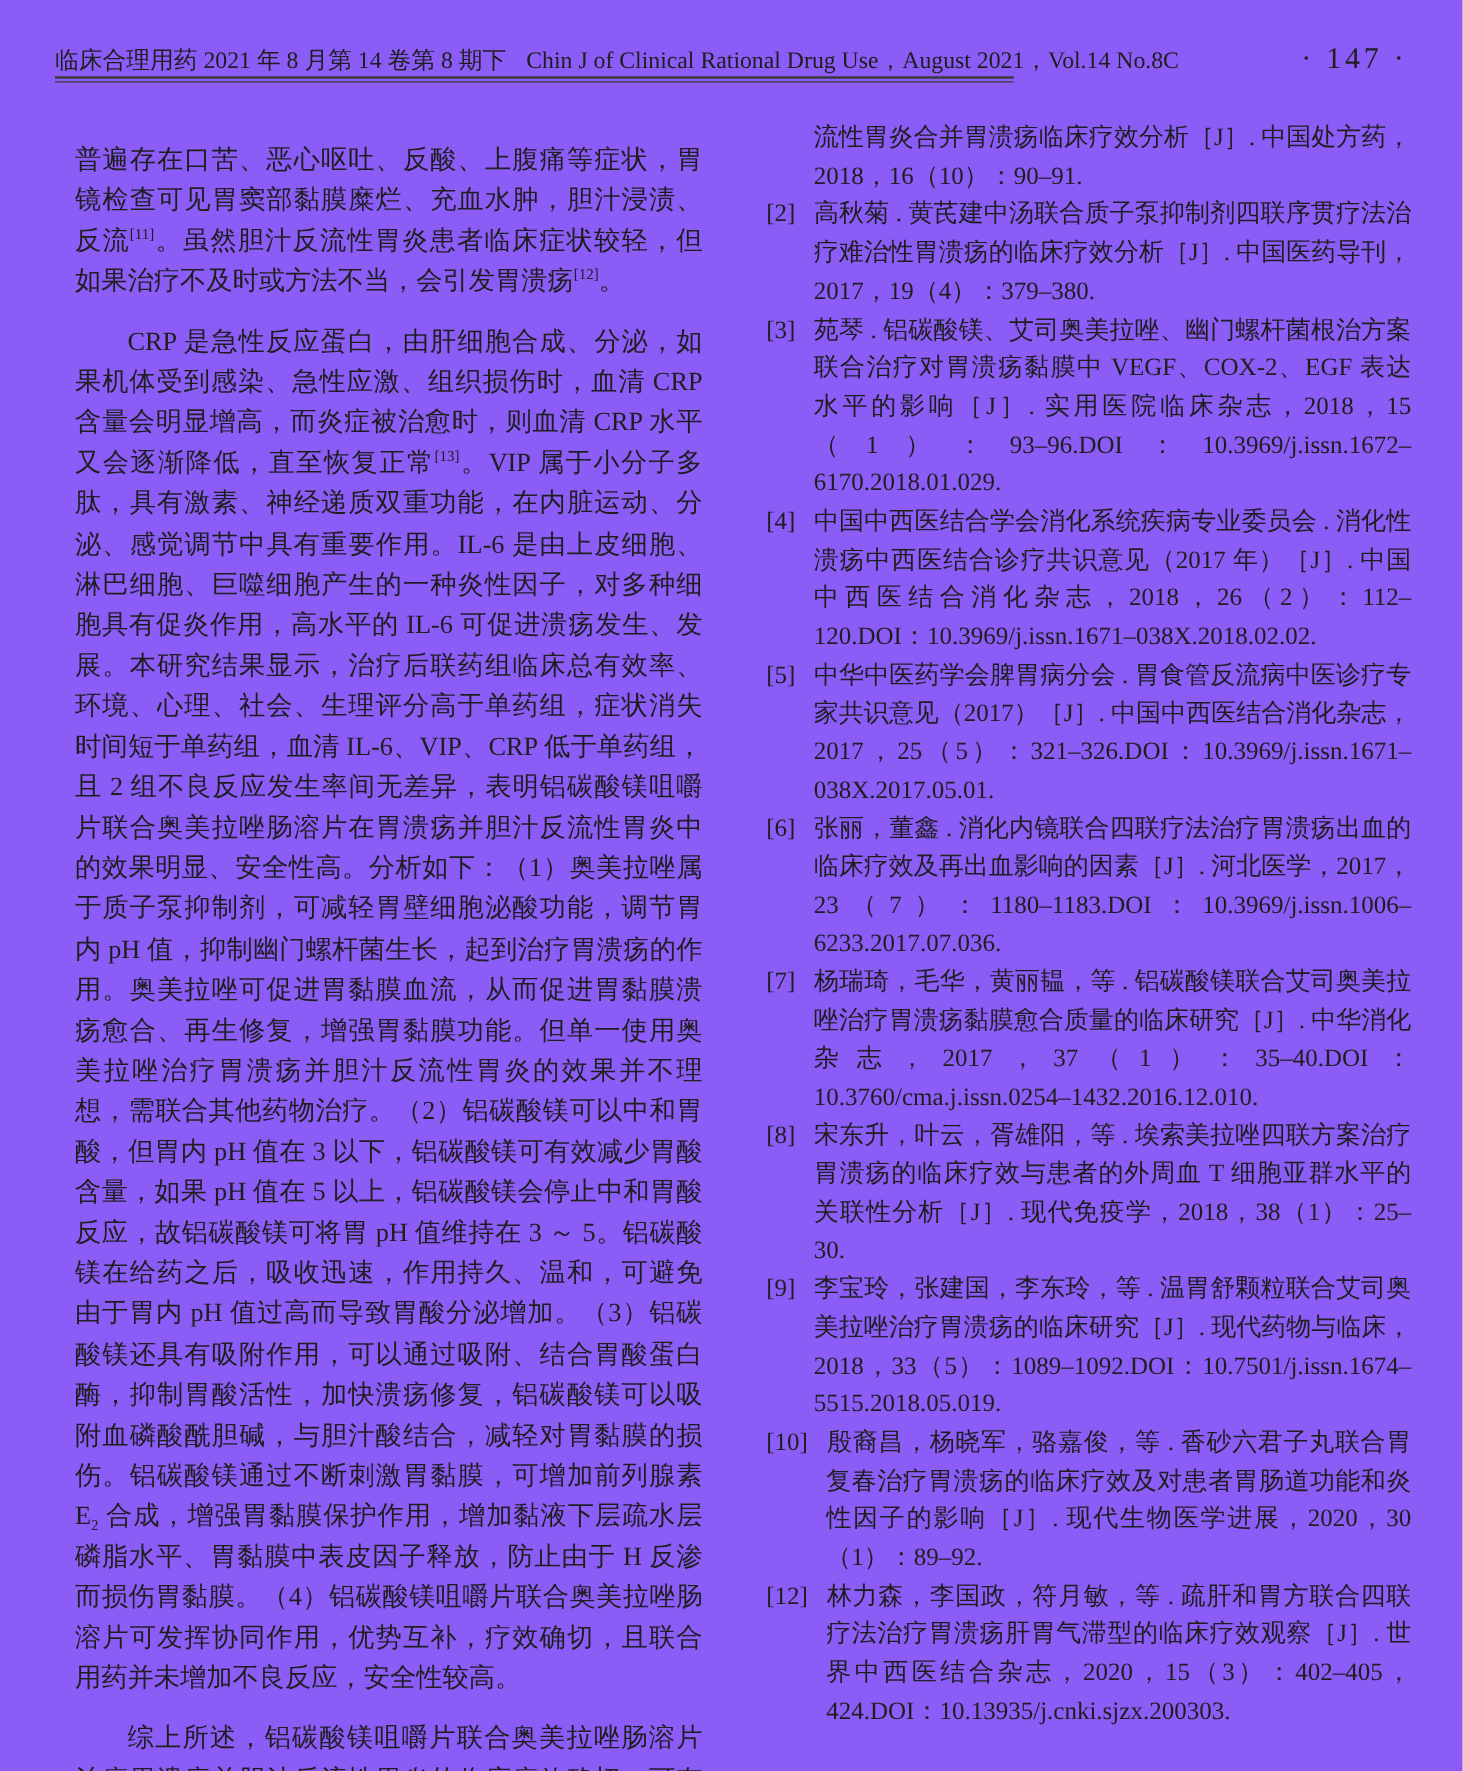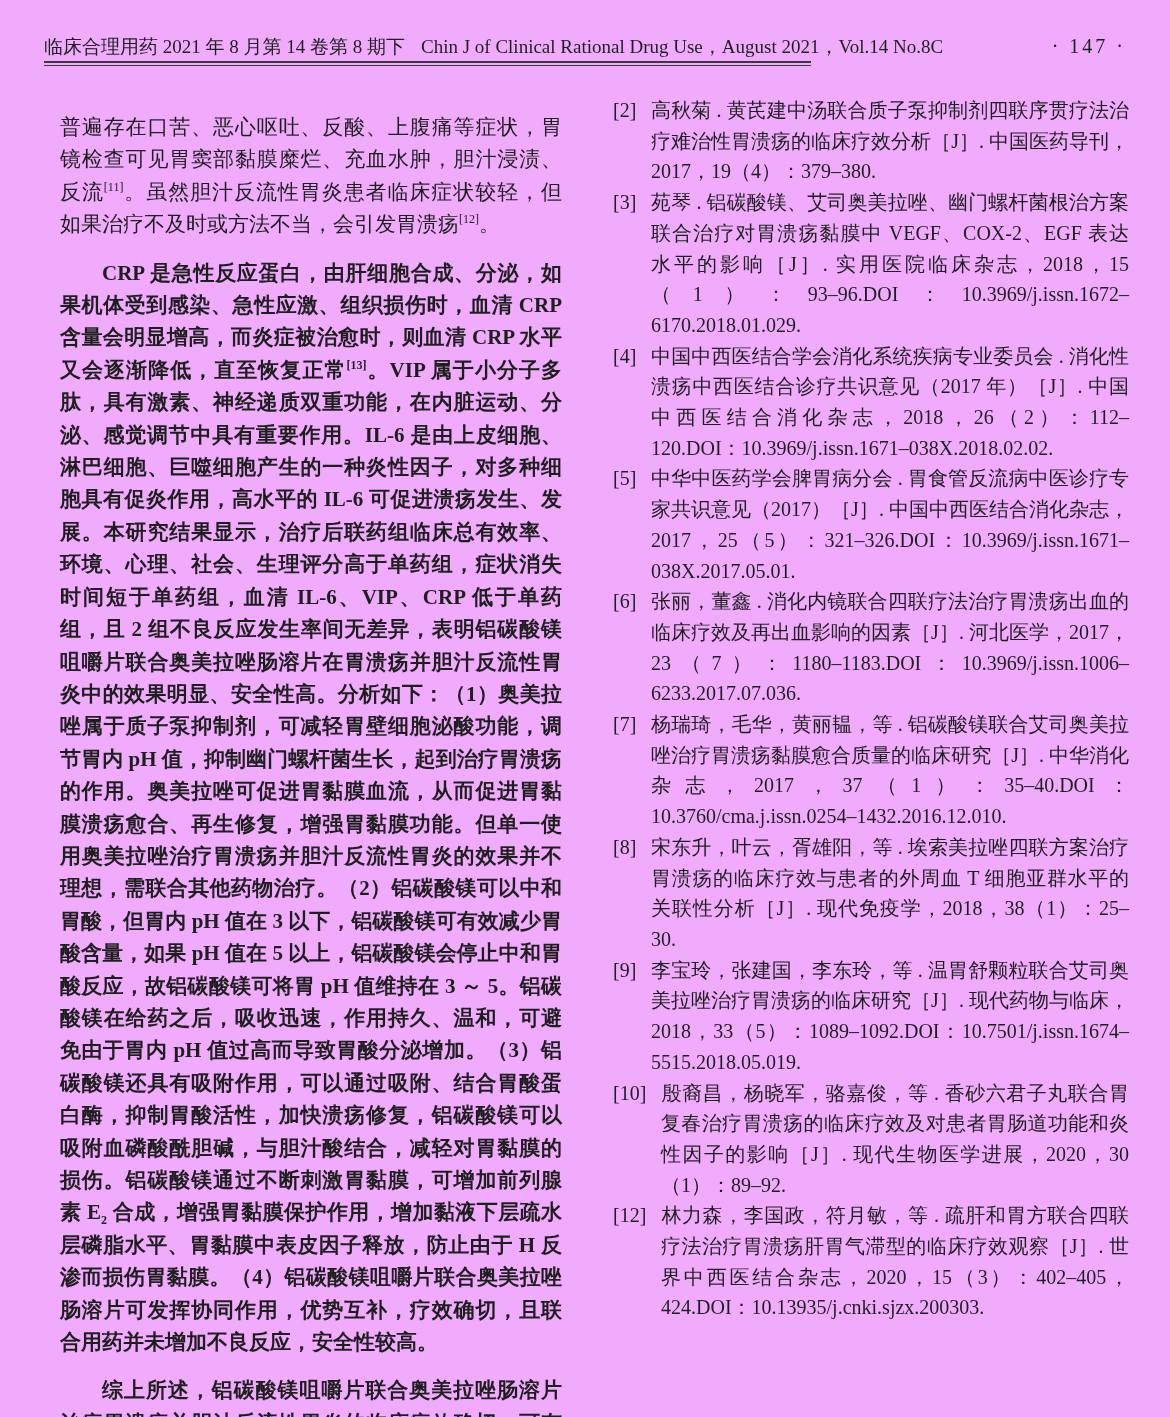--- a/index.html
+++ b/index.html
@@ -1,41 +1,41 @@
 <!DOCTYPE html>
 <html><head>
 <meta charset="utf-8">
 <style>
   html, body { margin: 0; padding: 0; background: #e8e8e6; }
   .page {
     position: relative;
     width: 1170px; height: 1417px;
     margin: 0 auto;
-    background: #f0abfc;
+    background: #8b5cf6;
     color: #1e1e1e;
     font-family: "Liberation Serif", "DejaVu Serif", serif;
     overflow: hidden;
   }
   .header {
     position: absolute; left: 44px; top: 34px; width: 1082px;
     display: flex; justify-content: space-between; align-items: baseline;
     font-size: 19px; white-space: nowrap;
   }
   .header .cn { margin-right: 16px; }
-  .header .page-num { font-size: 20px; letter-spacing: 3px; }
+  .header .page-num { font-size: 24px; letter-spacing: 3px; }
   .rule { position: absolute; left: 44px; top: 61px; width: 767px; }
   .rule .a { height: 2px; background: #3a3a3a; margin-bottom: 2px; }
   .rule .b { height: 1px; background: #3a3a3a; }
 
   .col { position: absolute; top: 95px; text-align: justify; }
   .col-left  { left: 44px;  width: 534px; font-size: 21px; line-height: 32.4px; }
   .col-right { left: 613px; width: 516px; font-size: 20px; line-height: 30.7px; }
 
   p.body { margin: 16px; }
-  .indent2 { text-indent: 2em; font-weight: bold; }
+  .indent2 { text-indent: 2em; }
 
   sup.cite { font-size: 12px; line-height: 0; vertical-align: super; letter-spacing: 0; }
   sub.var  { font-size: 12px; line-height: 0; vertical-align: sub; }
 
   .refs-left { font-size: 20px; line-height: 31px; }
   .ref-heading {
     font-family: "Liberation Sans", "DejaVu Sans", sans-serif;
     font-weight: bold; font-size: 21px; line-height: 34px;
     text-align: center;
   }
@@ -69,20 +69,21 @@
 
     <p class="body indent2">综上所述，铝碳酸镁咀嚼片联合奥美拉唑肠溶片治疗胃溃疡并胆汁反流性胃炎的临床疗效确切，可有效缓解临床症状，抑制幽门螺杆菌生长，提高患者生活质量，且安全性较高，值得临床推广应用。</p>
 
     <div class="refs-left">
       <div class="ref-heading">参考文献</div>
 
     </div>
   </div>
 
   <div class="col col-right">
+    <div class="ref cont">流性胃炎合并胃溃疡临床疗效分析［J］. 中国处方药，2018，16（10）：90–91.</div>
     <div class="ref"><span class="ref-label">[2]</span><span>高秋菊 . 黄芪建中汤联合质子泵抑制剂四联序贯疗法治疗难治性胃溃疡的临床疗效分析［J］. 中国医药导刊，2017，19（4）：379–380.</span></div>
     <div class="ref"><span class="ref-label">[3]</span><span>苑琴 . 铝碳酸镁、艾司奥美拉唑、幽门螺杆菌根治方案联合治疗对胃溃疡黏膜中 VEGF、COX-2、EGF 表达水平的影响［J］. 实用医院临床杂志，2018，15（1）：93–96.DOI：10.3969/j.issn.1672–6170.2018.01.029.</span></div>
     <div class="ref"><span class="ref-label">[4]</span><span>中国中西医结合学会消化系统疾病专业委员会 . 消化性溃疡中西医结合诊疗共识意见（2017 年）［J］. 中国中西医结合消化杂志，2018，26（2）：112–120.DOI：10.3969/j.issn.1671–038X.2018.02.02.</span></div>
     <div class="ref"><span class="ref-label">[5]</span><span>中华中医药学会脾胃病分会 . 胃食管反流病中医诊疗专家共识意见（2017）［J］. 中国中西医结合消化杂志，2017，25（5）：321–326.DOI：10.3969/j.issn.1671–038X.2017.05.01.</span></div>
     <div class="ref"><span class="ref-label">[6]</span><span>张丽，董鑫 . 消化内镜联合四联疗法治疗胃溃疡出血的临床疗效及再出血影响的因素［J］. 河北医学，2017，23（7）：1180–1183.DOI：10.3969/j.issn.1006–6233.2017.07.036.</span></div>
     <div class="ref"><span class="ref-label">[7]</span><span>杨瑞琦，毛华，黄丽韫，等 . 铝碳酸镁联合艾司奥美拉唑治疗胃溃疡黏膜愈合质量的临床研究［J］. 中华消化杂志，2017，37（1）：35–40.DOI：10.3760/cma.j.issn.0254–1432.2016.12.010.</span></div>
     <div class="ref"><span class="ref-label">[8]</span><span>宋东升，叶云，胥雄阳，等 . 埃索美拉唑四联方案治疗胃溃疡的临床疗效与患者的外周血 T 细胞亚群水平的关联性分析［J］. 现代免疫学，2018，38（1）：25–30.</span></div>
     <div class="ref"><span class="ref-label">[9]</span><span>李宝玲，张建国，李东玲，等 . 温胃舒颗粒联合艾司奥美拉唑治疗胃溃疡的临床研究［J］. 现代药物与临床，2018，33（5）：1089–1092.DOI：10.7501/j.issn.1674–5515.2018.05.019.</span></div>
     <div class="ref wide"><span class="ref-label">[10]</span><span>殷裔昌，杨晓军，骆嘉俊，等 . 香砂六君子丸联合胃复春治疗胃溃疡的临床疗效及对患者胃肠道功能和炎性因子的影响［J］. 现代生物医学进展，2020，30（1）：89–92.</span></div>
     <div class="ref wide"><span class="ref-label">[12]</span><span>林力森，李国政，符月敏，等 . 疏肝和胃方联合四联疗法治疗胃溃疡肝胃气滞型的临床疗效观察［J］. 世界中西医结合杂志，2020，15（3）：402–405，424.DOI：10.13935/j.cnki.sjzx.200303.</span></div>

